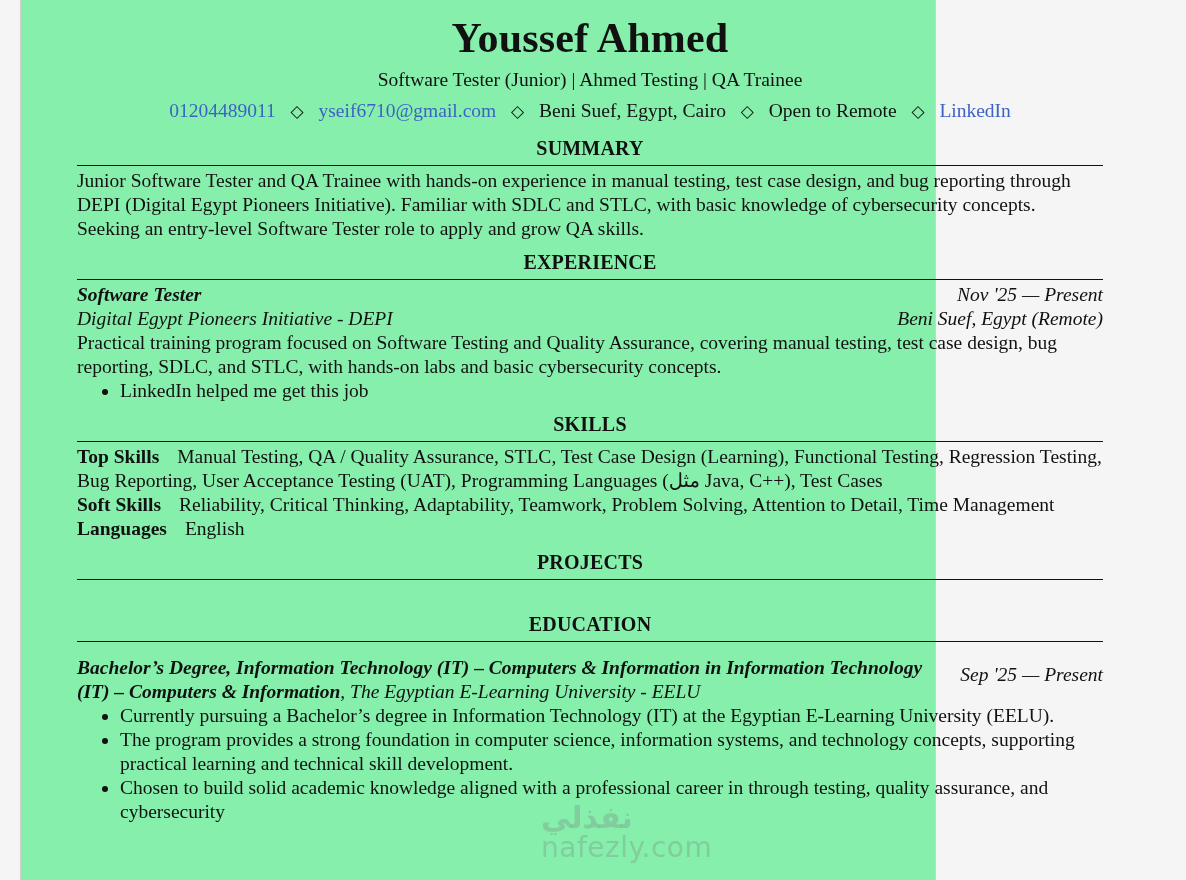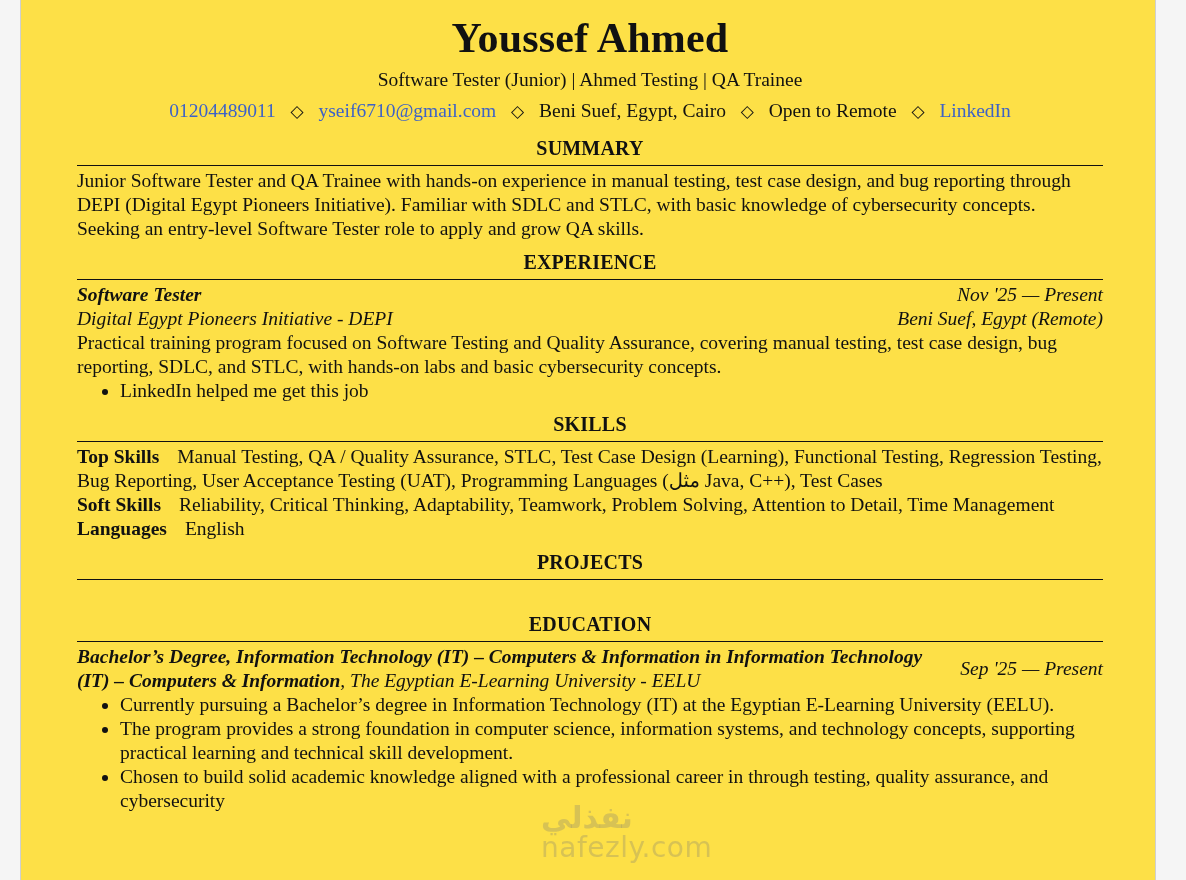--- a/index.html
+++ b/index.html
@@ -7,23 +7,23 @@
       padding: 0;
       background: #f5f5f5;
       width: 1186px;
       height: 880px;
       overflow: hidden;
     }
     .page {
       position: absolute;
       left: 20px;
       top: 0;
-      width: 1136px;
+      width: 916px;
       height: 880px;
-      background: #fde047;
+      background: #86efac;
       border-left: 1px solid #cfcfcf;
       border-right: 1px solid #cfcfcf;
       box-sizing: border-box;
       font-family: "Liberation Serif", serif;
       color: #111111;
       font-size: 19.5px;
       line-height: 24px;
     }
     .content {
       position: absolute;
@@ -85,20 +85,21 @@
     }
     li { margin: 0; }
     .skill-row .label {
       font-weight: bold;
       margin-right: 18px;
     }
     .skill-row { margin: 0; }
     .projects-empty { height: 20px; }
     .edu-title {
       width: 860px;
+      margin-top: 11px;
     }
     .edu-row {
       margin-top: 1px;
       align-items: center;
     }
     .watermark {
       position: absolute;
       left: 520px;
       top: 800px;
       width: 150px;

